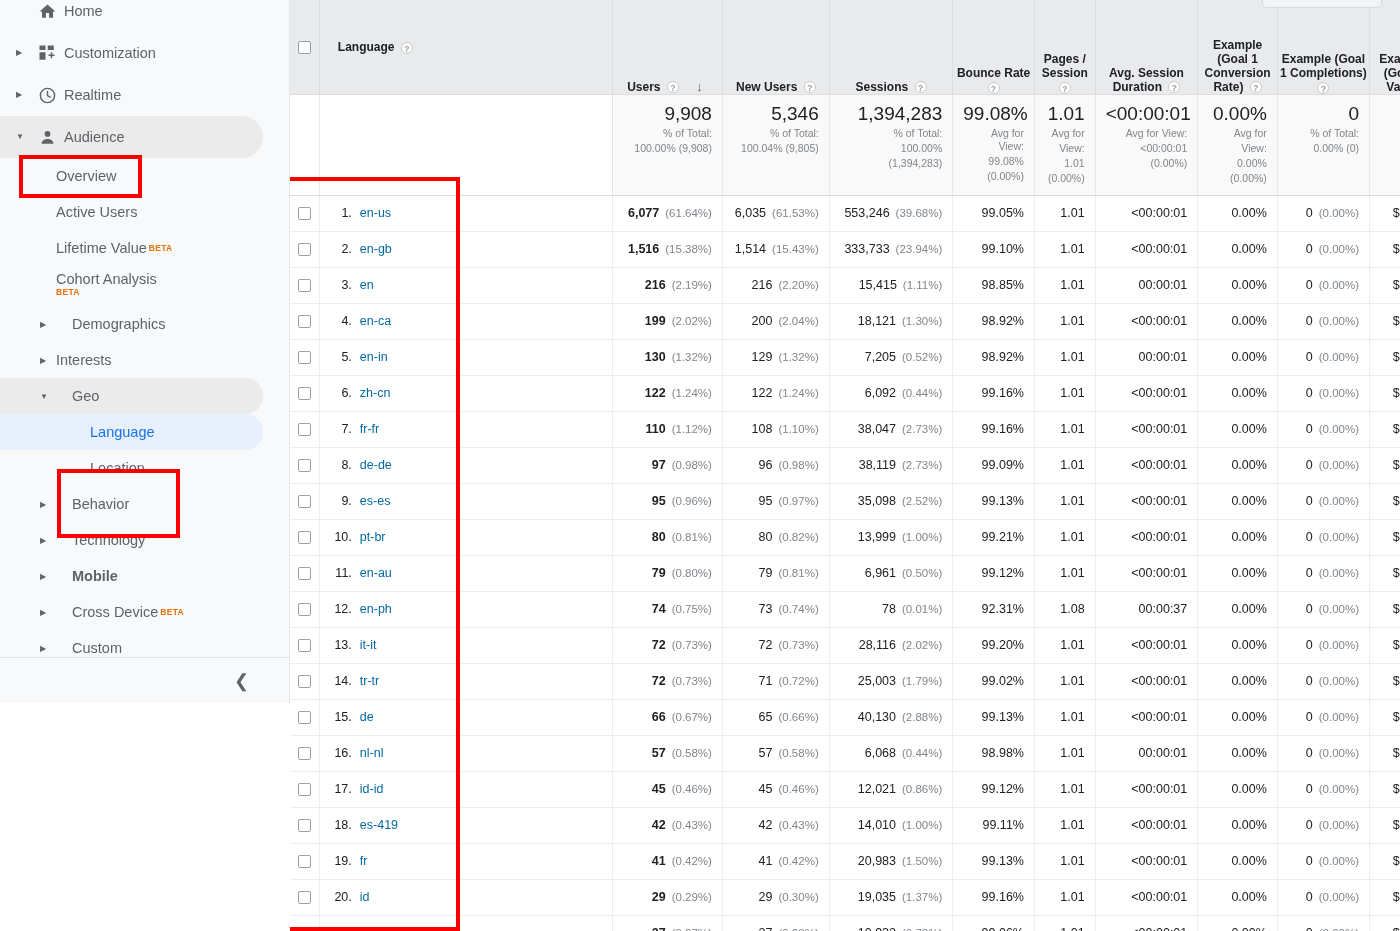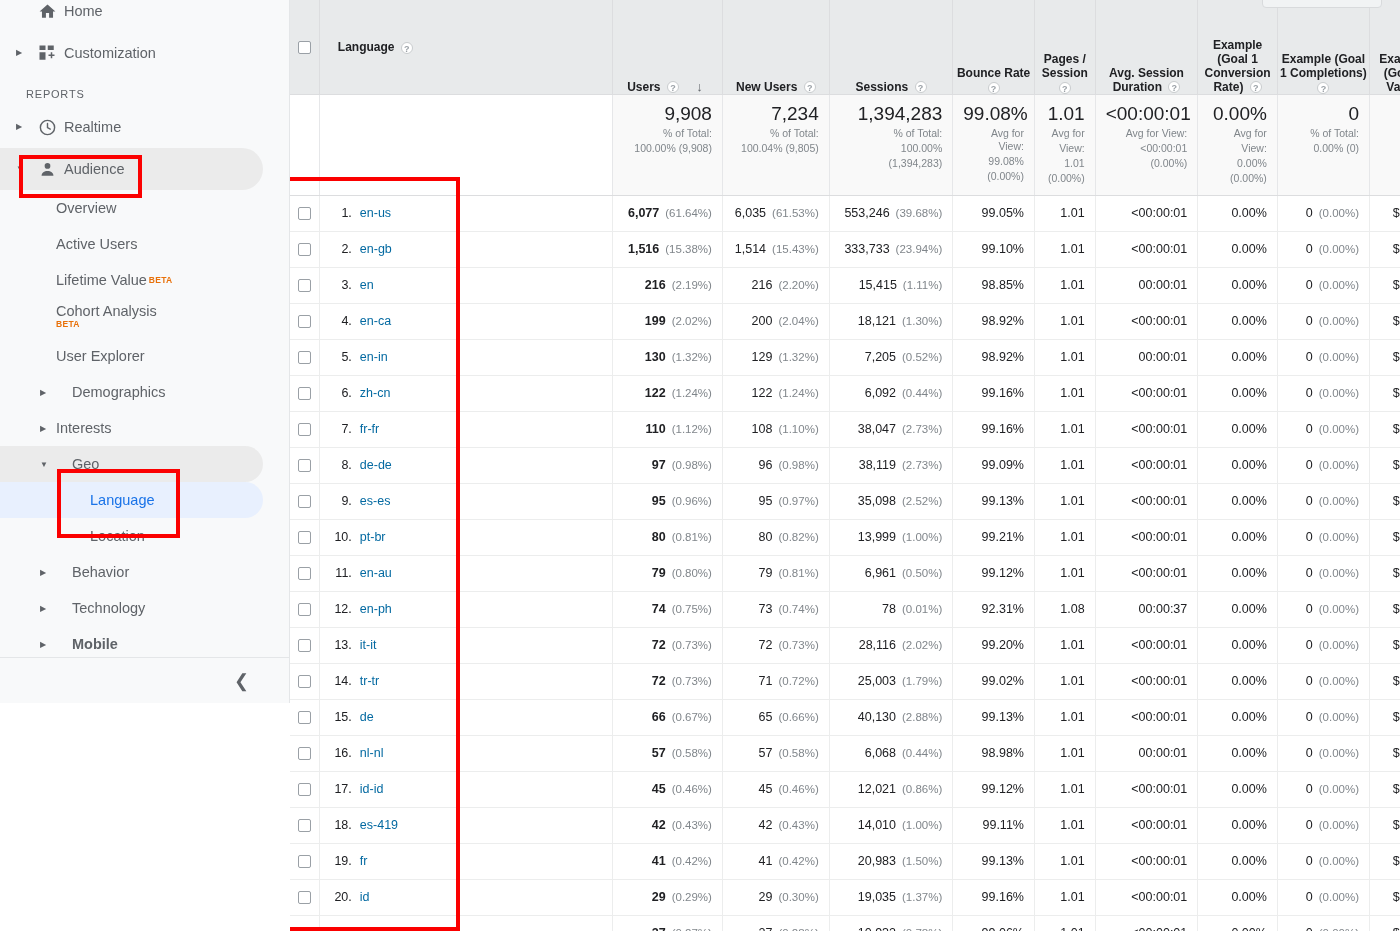--- a/index.html
+++ b/index.html
@@ -192,21 +192,20 @@
         <svg width="18" height="18" viewBox="0 0 24 24" fill="#5f6368">
           <rect x="2" y="2" width="8" height="6"></rect>
             <rect x="13" y="2" width="8" height="6"></rect>
           <rect x="2" y="11" width="8" height="10"></rect>
           <path d="M17 11v3h-3v2h3v3h2v-3h3v-2h-3v-3z"></path>
         </svg>
       </span>
       <span class="nav-label">Customization</span>
     </div>
 
-    <div class="section-label">REPORTS</div>
 
     <div class="nav-item">
       <span class="arrow">▶</span>
       <span class="nav-icon">
         <svg width="19" height="19" viewBox="0 0 24 24" fill="none" stroke="#5f6368" stroke-width="1.8">
           <circle cx="12" cy="12" r="9"></circle>
             <path d="M12 7v5l3.5 2" stroke-linecap="round"></path>
         </svg>
       </span>
       <span class="nav-label">Realtime</span>
@@ -231,23 +230,20 @@
     </div>
     <div class="sub-item">
       <span>Lifetime Value</span>
       <span class="beta">BETA</span>
     </div>
     <div class="sub-item" style="height:40px;">
       <span style="display:block;line-height:13px;">
         <span>Cohort Analysis</span>
         <span class="beta-below">BETA</span>
       </span>
-    </div>
-    <div class="sub-item">
-      <span>User Explorer</span>
     </div>
 
     <div class="sub-item" style="position:relative;padding-left:56px;">
       <span class="sub-arrow" style="left:40px;">▶</span>
       <span style="margin-left:16px;">Demographics</span>
     </div>
     <div class="sub-item" style="position:relative;">
       <span class="sub-arrow" style="left:40px;">▶</span>
       <span style="">Interests</span>
     </div>
@@ -387,21 +383,21 @@
       <tbody>
         <tr class="totals">
           <td class="chk-t"></td>
           <td class="first-t"></td>
           <td>
             <div class="big-num">9,908</div>
             <div class="sub-num">% of Total:</div>
             <div class="sub-num">100.00% (9,908)</div>
           </td>
           <td>
-            <div class="big-num">7,234</div>
+            <div class="big-num">5,346</div>
             <div class="sub-num">% of Total:</div>
             <div class="sub-num">100.04% (9,805)</div>
           </td>
           <td>
             <div class="big-num">1,394,283</div>
             <div class="sub-num">% of Total:</div>
             <div class="sub-num">100.00%</div>
             <div class="sub-num">(1,394,283)</div>
           </td>
           <td>

